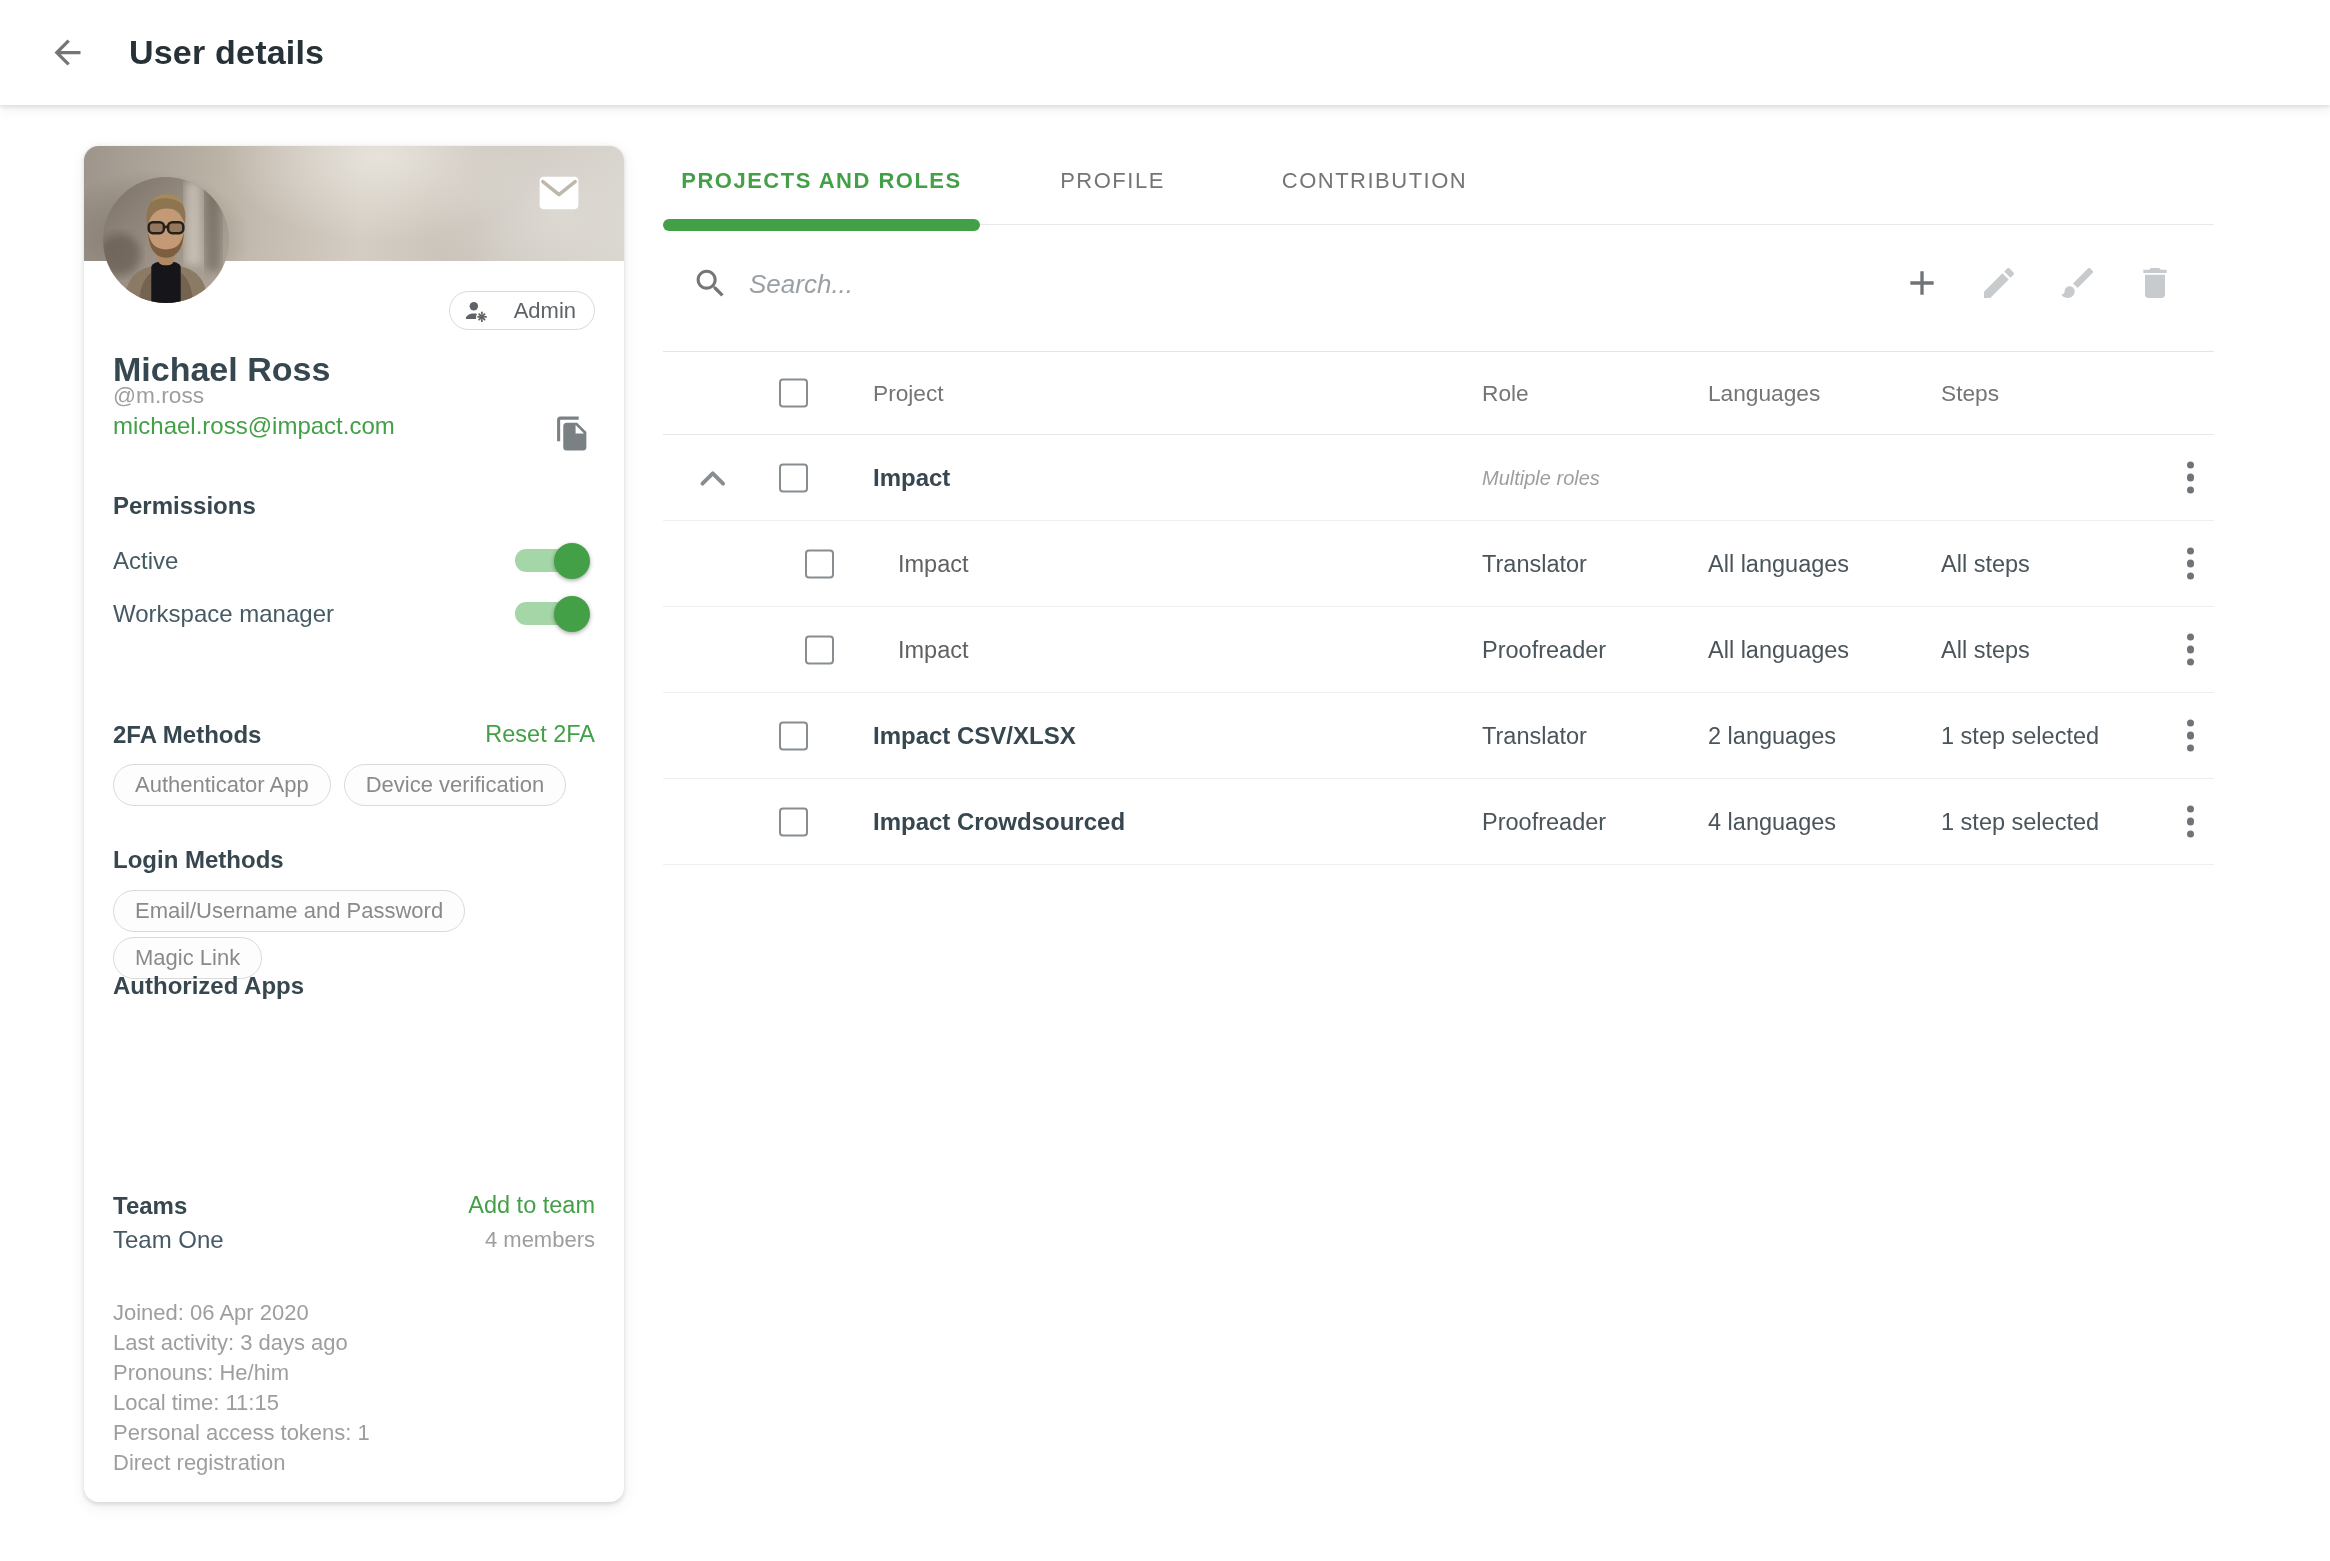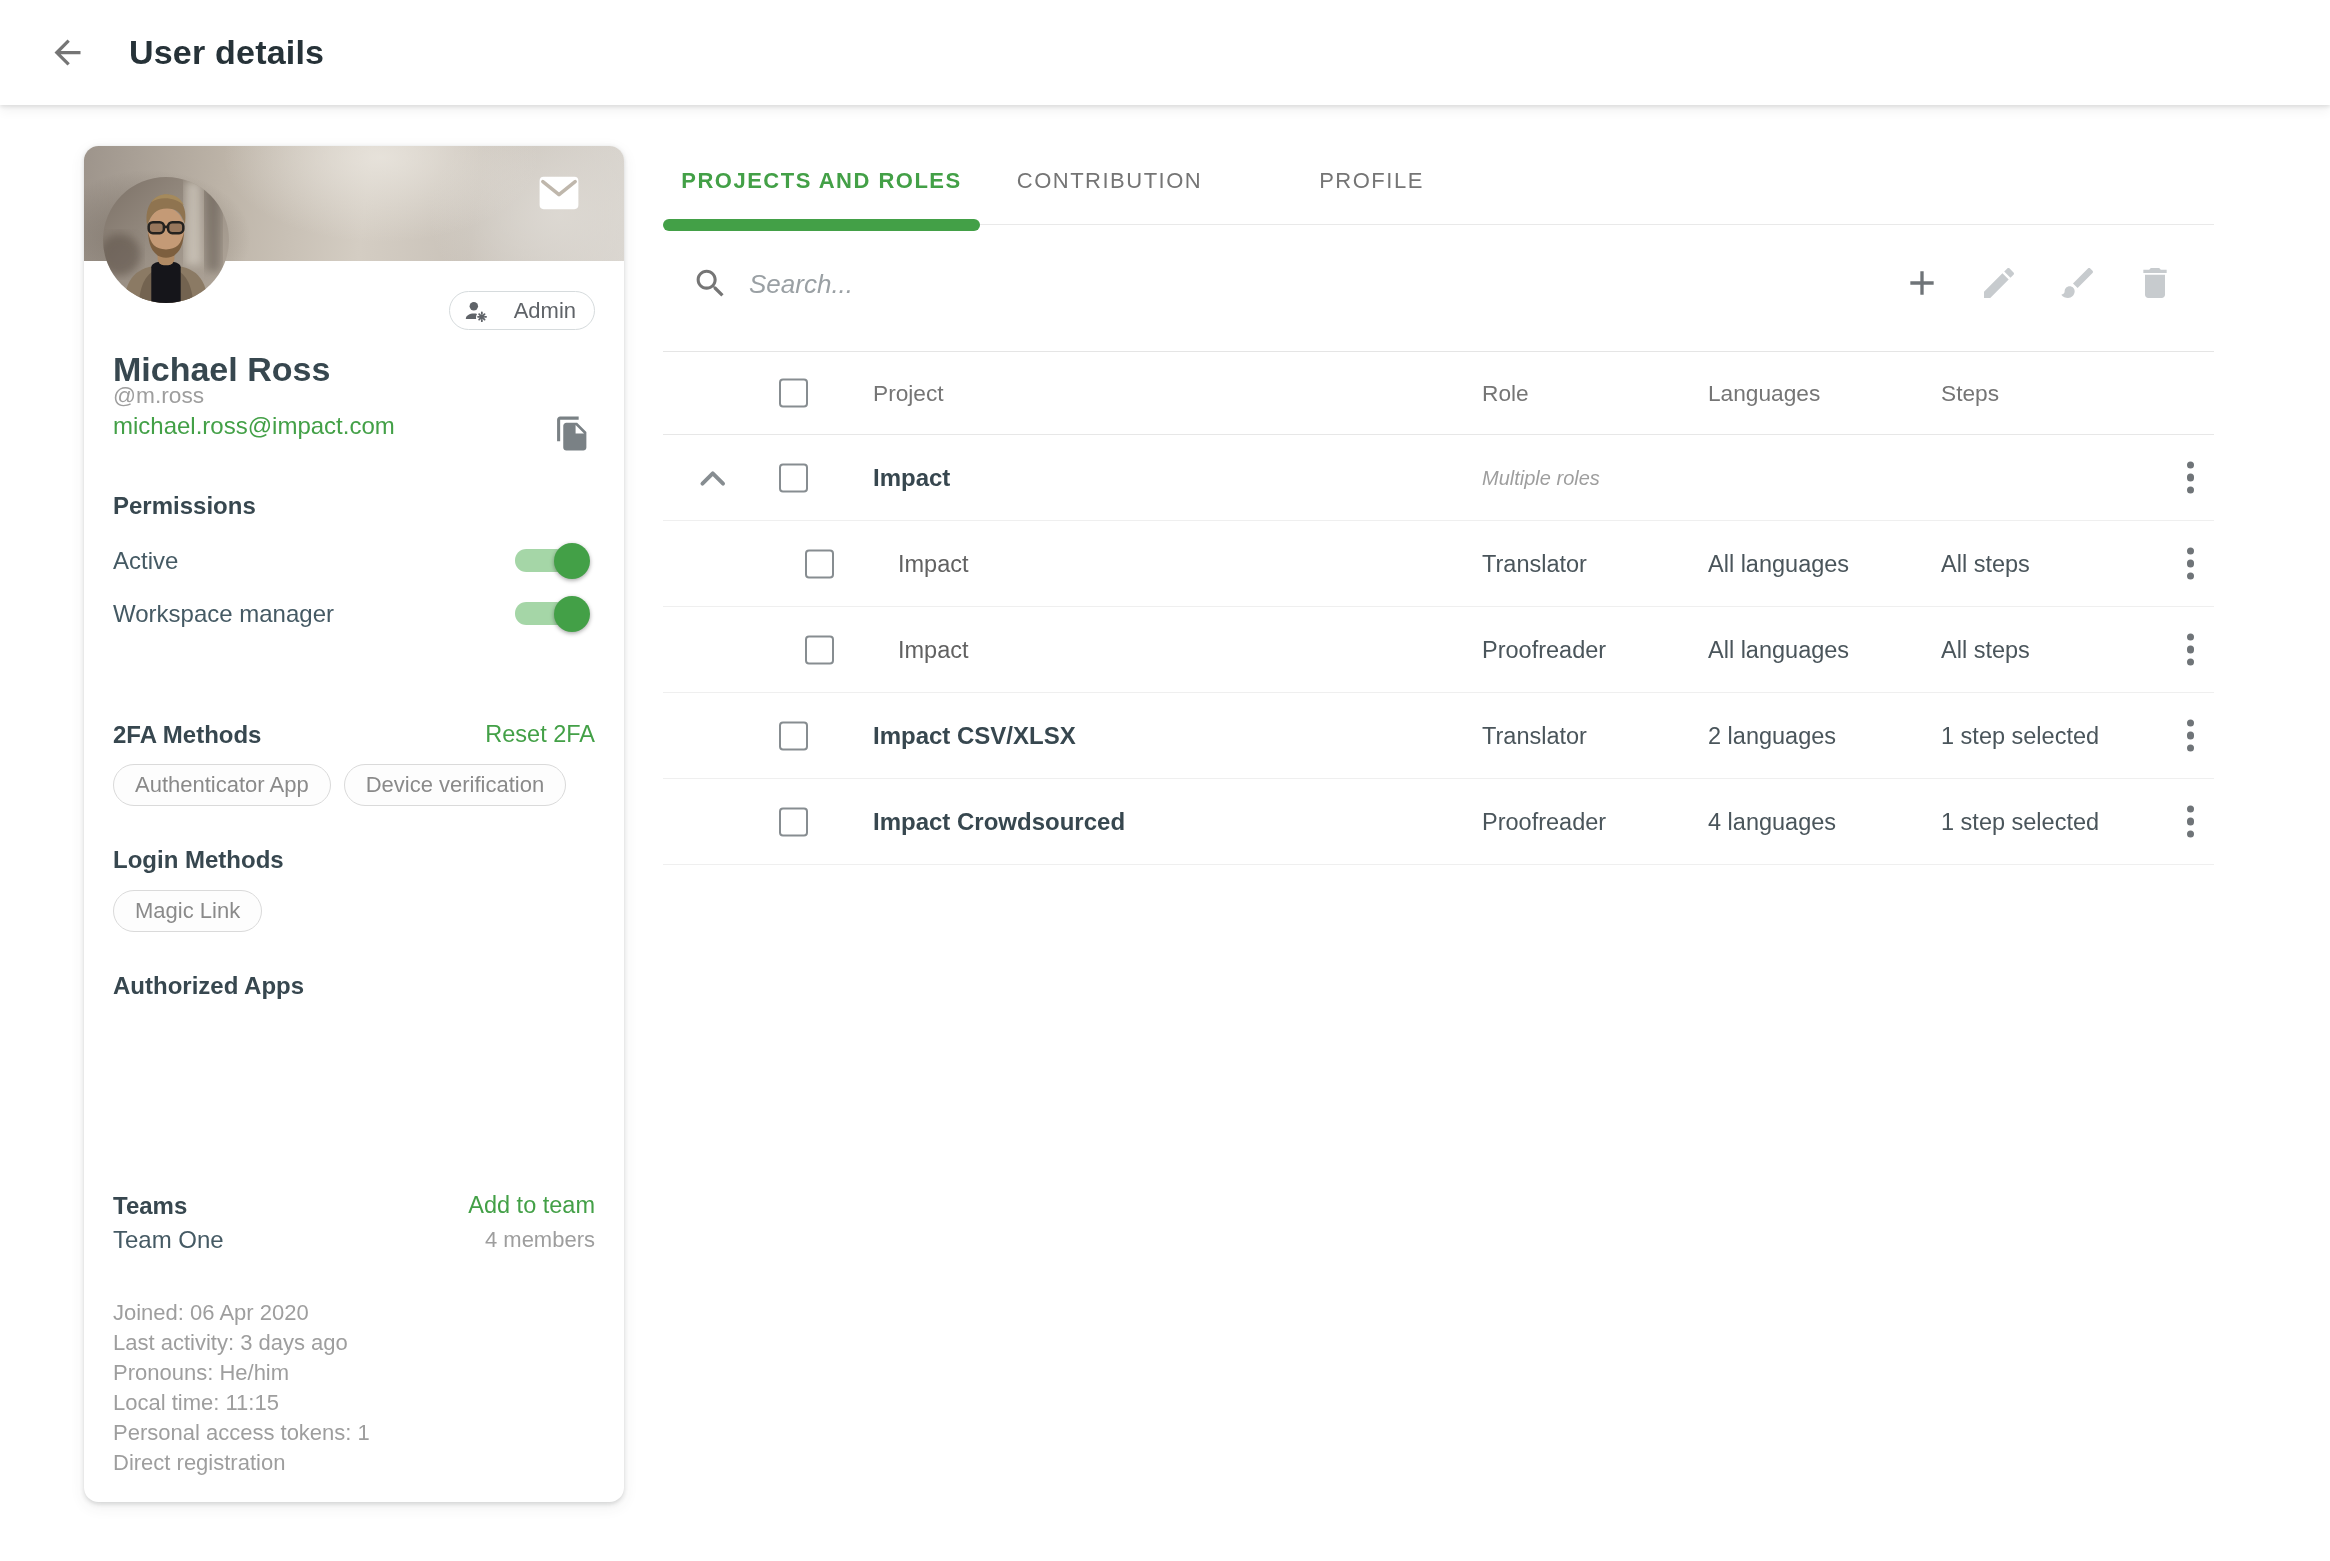--- a/index.html
+++ b/index.html
@@ -185,20 +185,21 @@
     <h3 class="h3">2FA Methods</h3>
     <a class="green-link" href="#">Reset 2FA</a>
   </div>
   <div class="abs pills" style="top:618px">
     <span class="pill">Authenticator App</span>
     <span class="pill">Device verification</span>
   </div>
 
   <h3 class="abs h3" style="top:699px">Login Methods</h3>
   <div class="abs pills" style="top:744px">
+    <span class="pill">Email/Username and Password</span>
     <span class="pill">Magic Link</span>
   </div>
 
   <h3 class="abs h3" style="top:825px">Authorized Apps</h3>
 
   <div class="abs sect-row" style="top:1045px">
     <h3 class="h3">Teams</h3>
     <a class="green-link" href="#">Add to team</a>
   </div>
   <div class="abs team-row" style="top:1081px">
@@ -213,22 +214,22 @@
     <div>Local time: 11:15</div>
     <div>Personal access tokens: 1</div>
     <div>Direct registration</div>
   </div>
 </aside>
 
 <section class="panel">
 
   <nav class="tabs">
     <div class="tab t1 active">PROJECTS AND ROLES</div>
+    <div class="tab t3">PROFILE</div>
     <div class="tab t2">CONTRIBUTION</div>
-    <div class="tab t3">PROFILE</div>
     <div class="tab-indicator"></div>
   </nav>
 
   <div class="toolbar">
     <svg class="search-icon" viewBox="0 0 24 24">
       <path d="M15.5 14h-.79l-.28-.27C15.41 12.59 16 11.11 16 9.5 16 5.91 13.09 3 9.5 3S3 5.91 3 9.5 5.91 16 9.5 16c1.61 0 3.09-.59 4.23-1.57l.27.28v.79l5 4.99L20.49 19l-4.99-5zm-6 0C7.01 14 5 11.99 5 9.5S7.01 5 9.5 5 14 7.01 14 9.5 11.99 14 9.5 14z" fill="#757575"></path>
     </svg>
     <input class="search-input" type="text" placeholder="Search..." style="">
     <button class="tool-btn tb-add">
       <svg width="40" height="40" viewBox="0 0 24 24">

